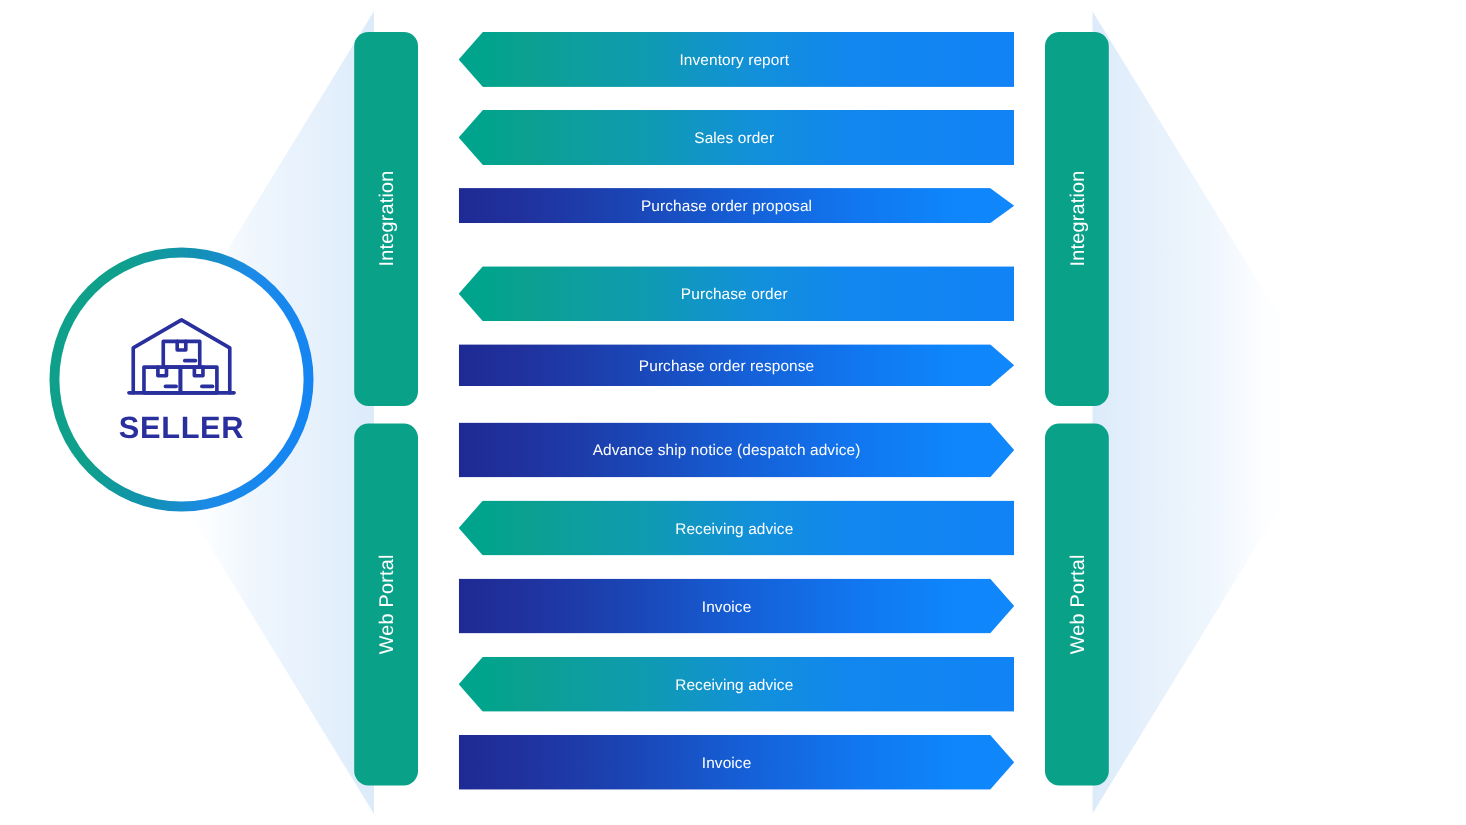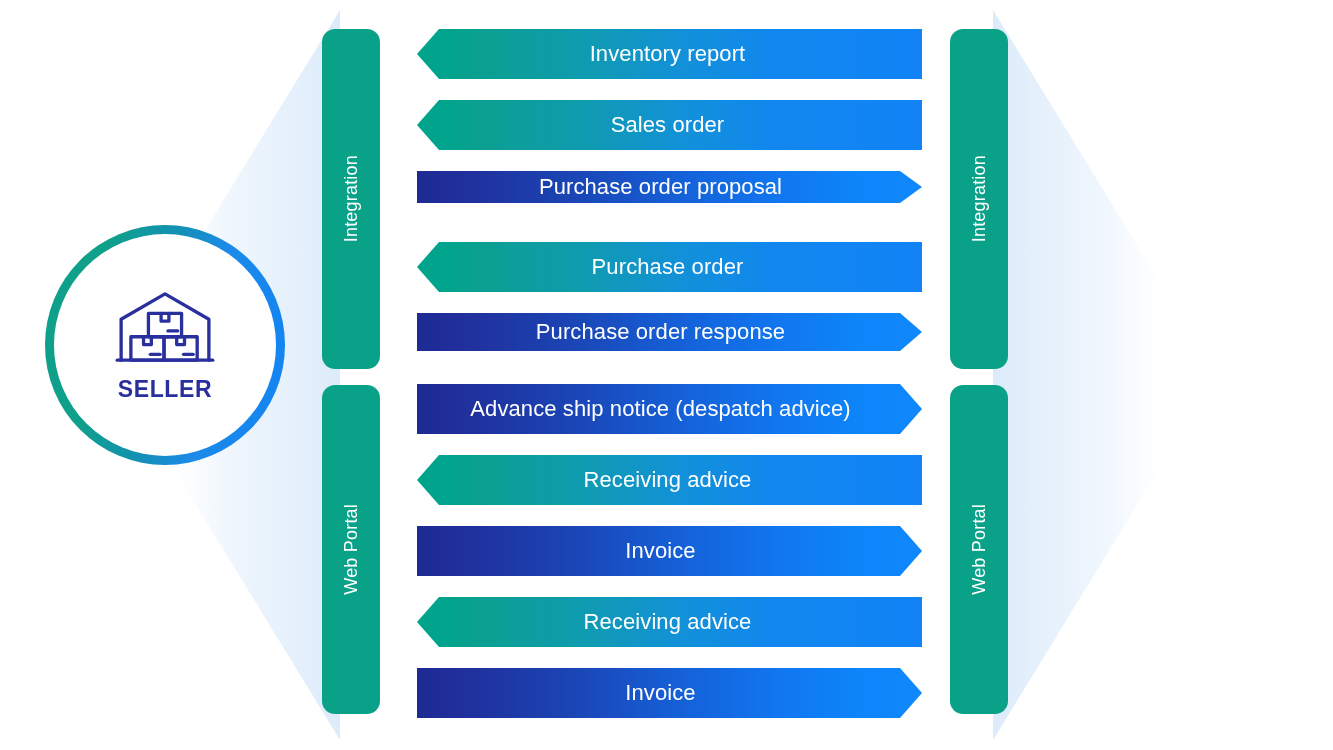--- a/index.html
+++ b/index.html
@@ -41,21 +41,21 @@
     border-radius: 50%;
     background: #ffffff;
     display: flex;
     flex-direction: column;
     align-items: center;
     justify-content: center;
   }
   .party-icon { width: 108px; height: 78px; margin-bottom: 10px; }
   .party-icon svg { display: block; width: 100%; height: 100%; }
   .party-label {
-    font-size: 23px;
+    font-size: 28px;
     font-weight: bold;
     letter-spacing: 0.6px;
     color: #2A2F9E;
   }
 
   
   .channel-bar {
     position: absolute;
     width: 58px;
     border-radius: 13px;
@@ -102,21 +102,21 @@
     background: linear-gradient(90deg, #1E2A94 0%, #20309C 10%, #1B44B4 30%, #1560D8 52%, #1177F0 72%, #0E85FA 88%, #1187FC 100%);
     clip-path: polygon(0 0, calc(100% - 22px) 0, 100% 50%, calc(100% - 22px) 100%, 0 100%);
   }
   .flow-label {
     position: absolute;
     inset: 0;
     display: flex;
     align-items: center;
     justify-content: center;
     color: #ffffff;
-    font-size: 22px;
+    font-size: 14px;
     letter-spacing: 0.1px;
     white-space: nowrap;
     pointer-events: none;
   }
   .flow-row.to-seller .flow-label { padding-right: 4px; }
   .flow-row.to-buyer  .flow-label { padding-right: 18px; }
 </style>
 </head>
 <body>
 

